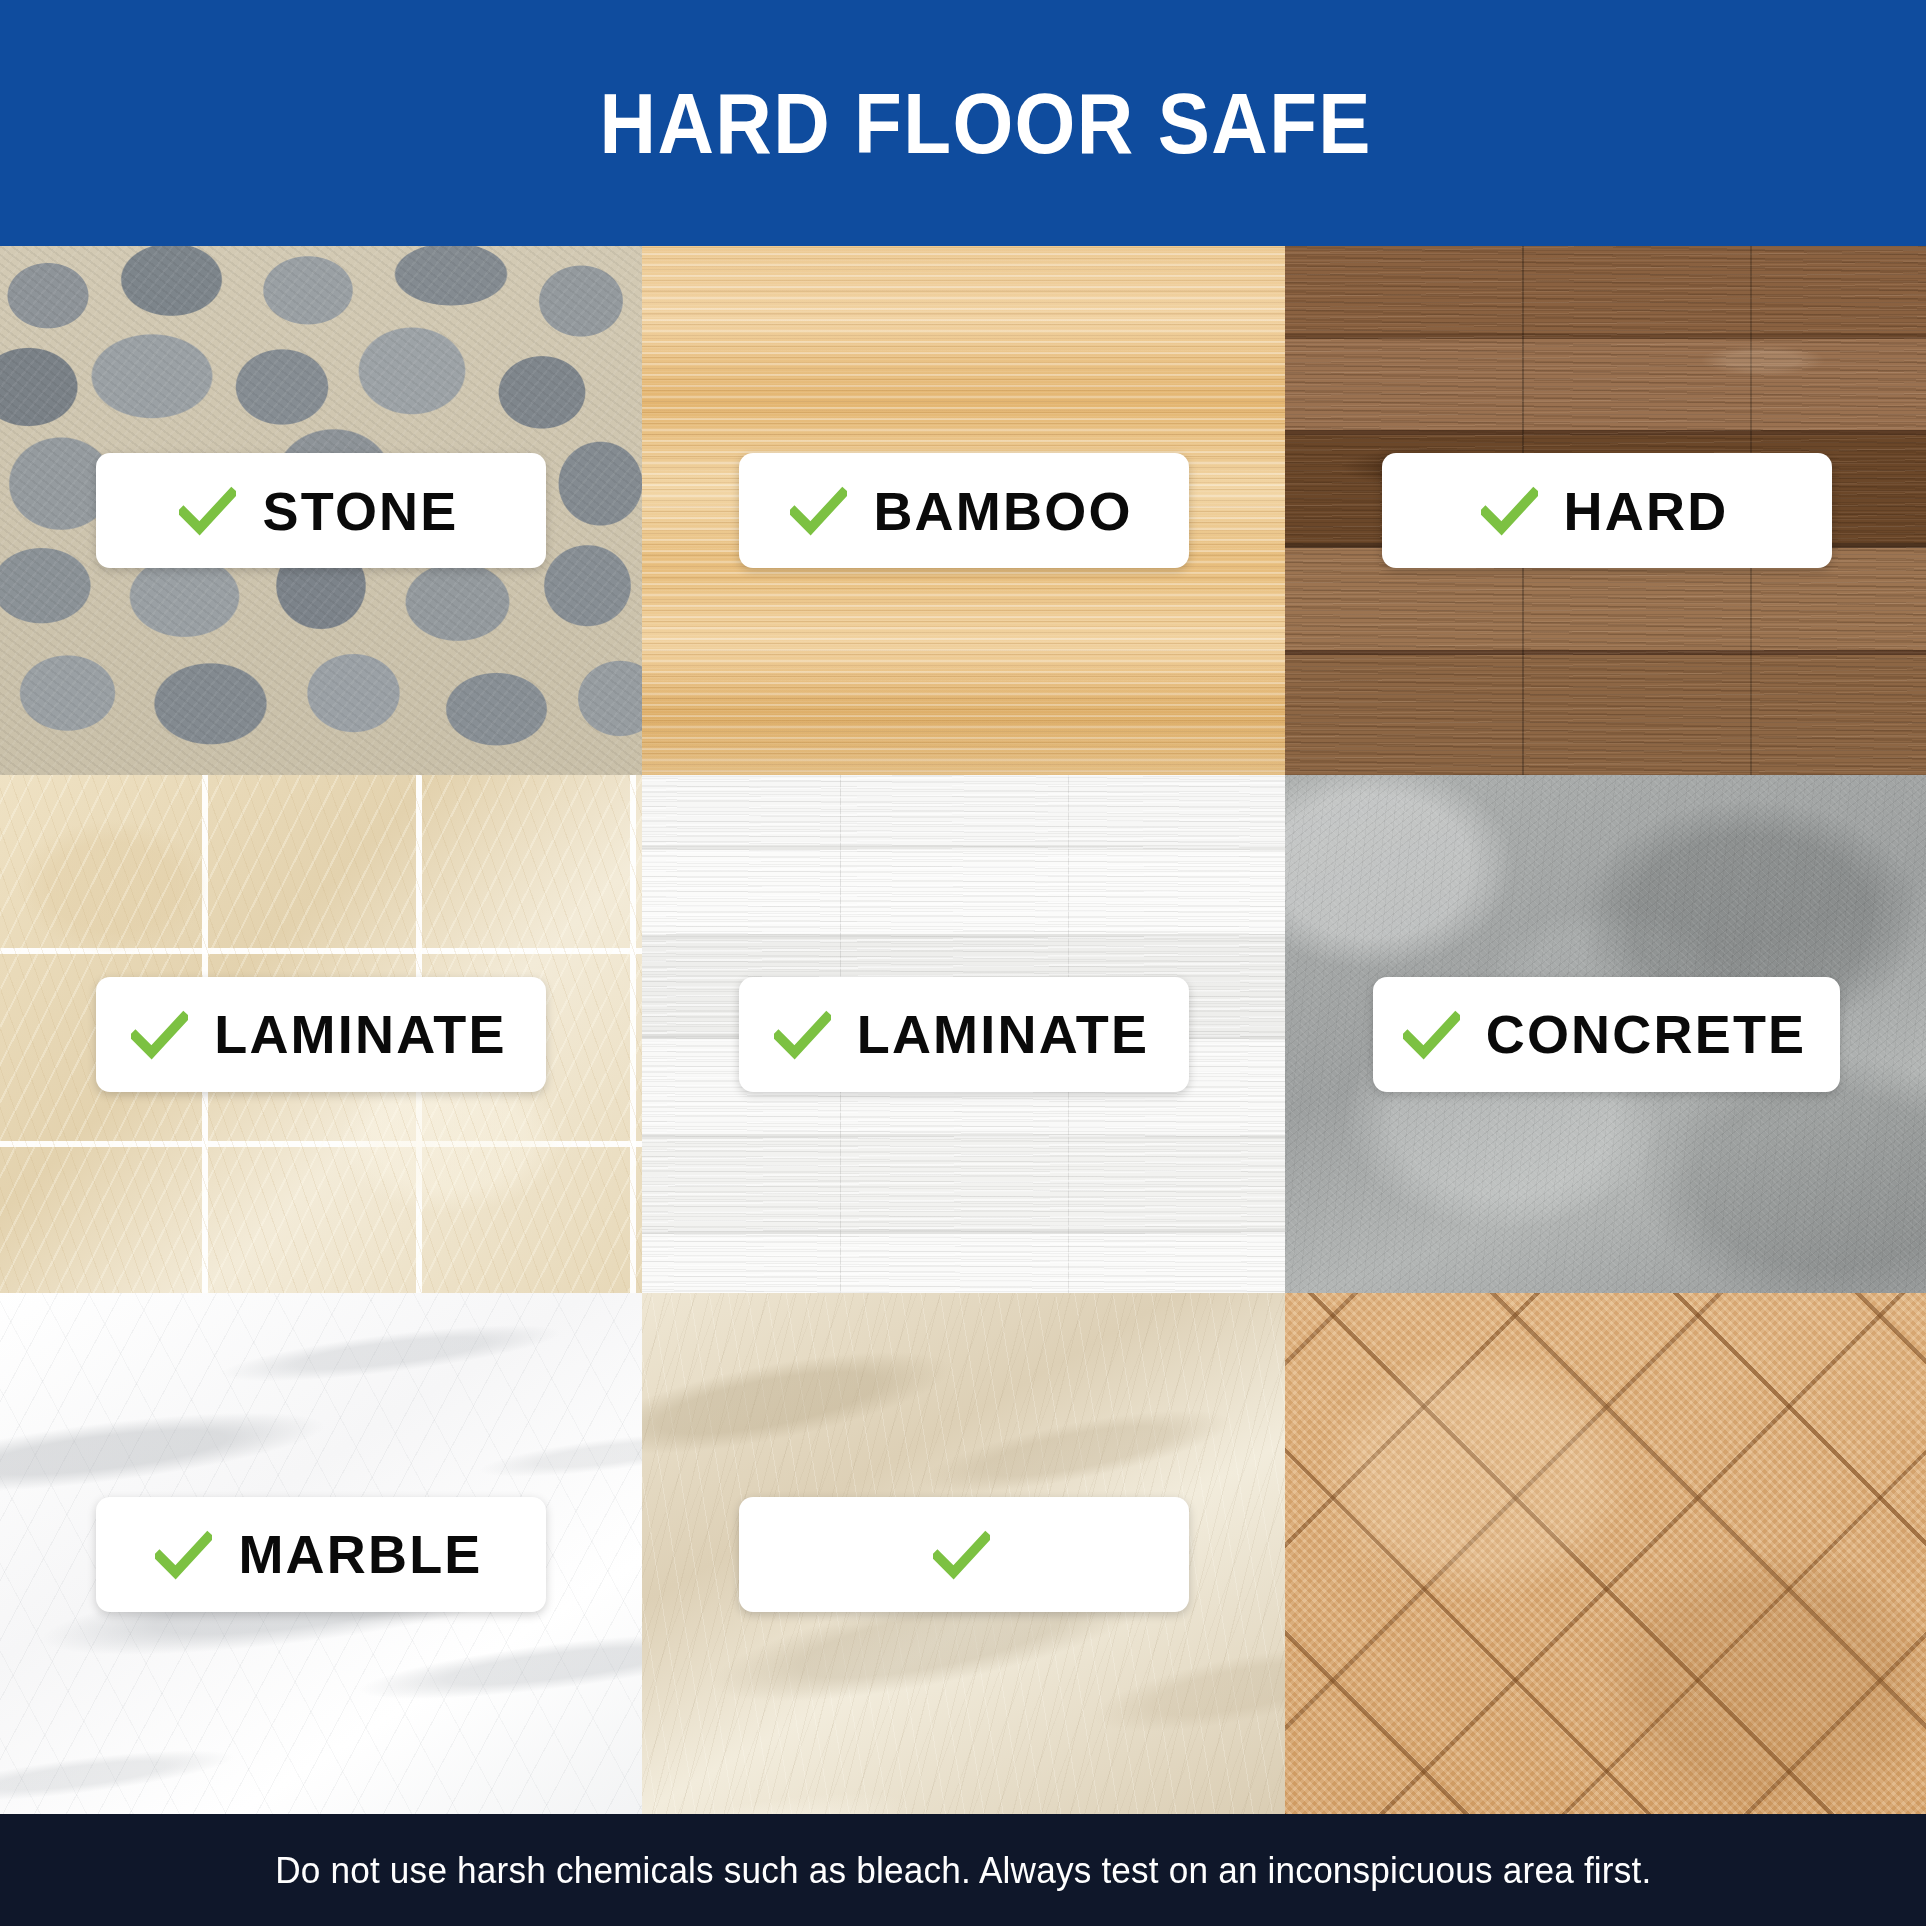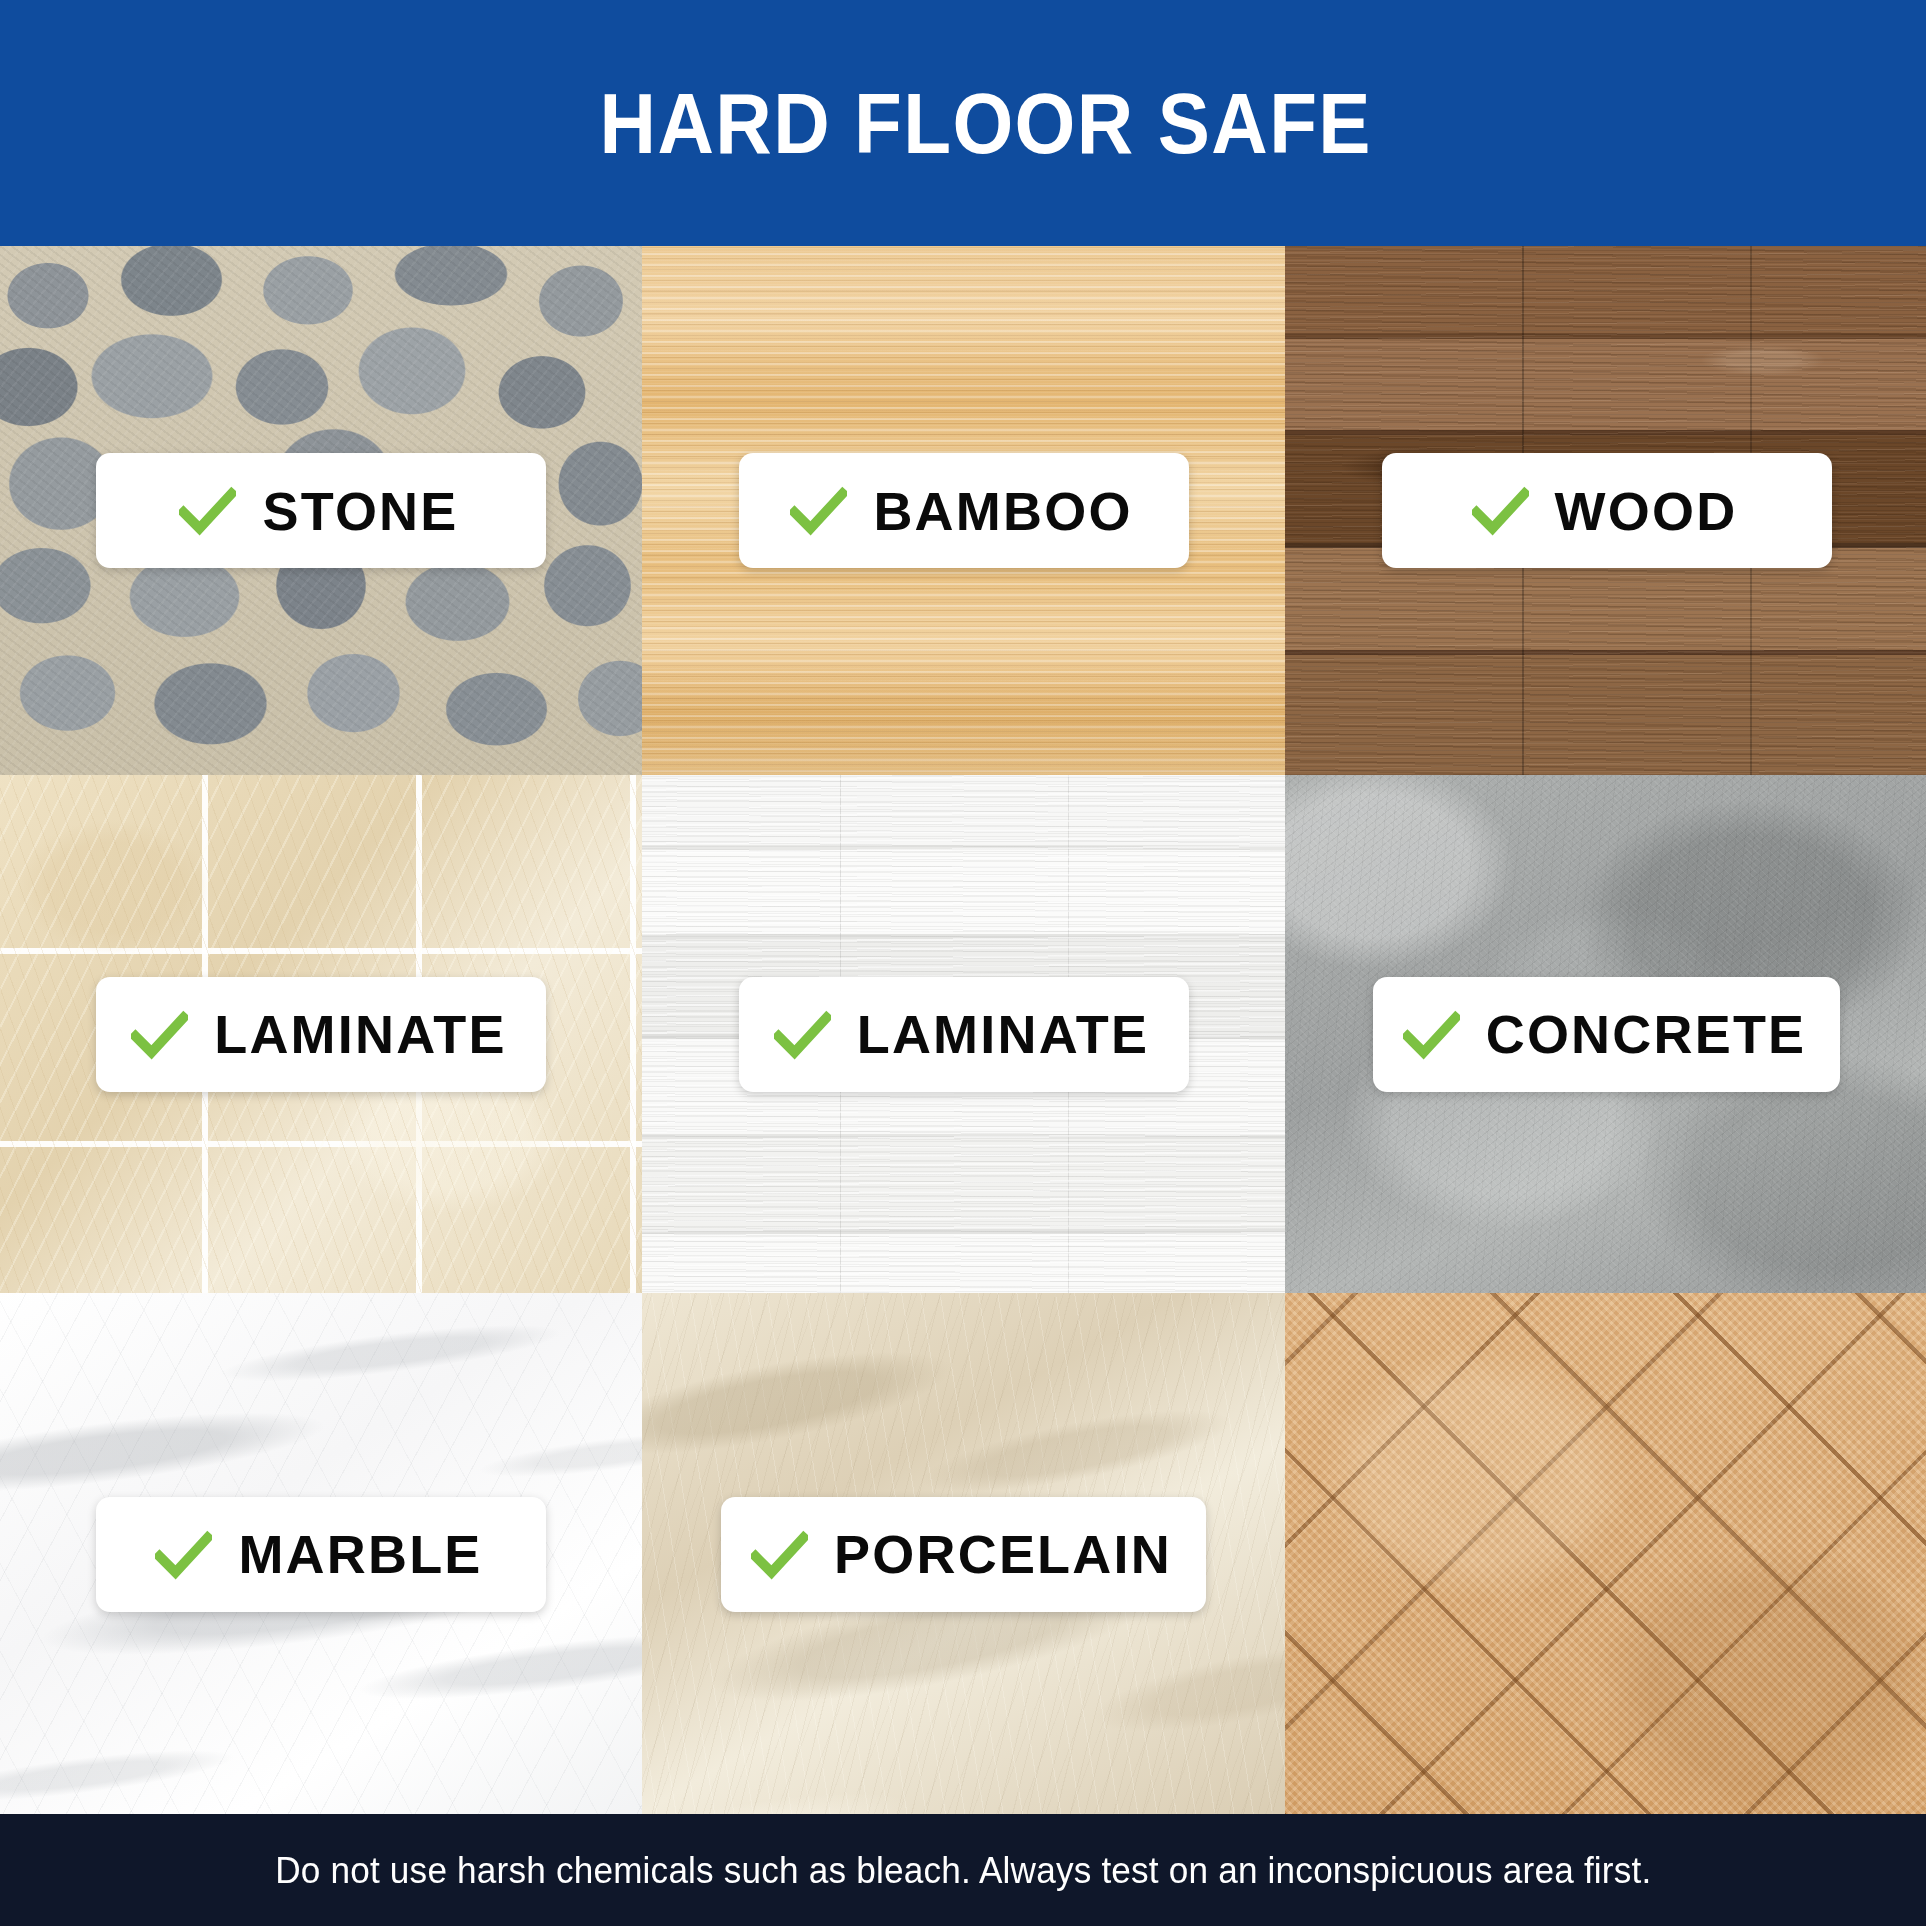--- a/index.html
+++ b/index.html
@@ -414,21 +414,21 @@
         <span class="pill-label">BAMBOO</span>
       </div>
     </div>
 
     <div class="cell">
       <div class="tex tex-wood"></div>
       <div class="pill">
         <svg class="check" viewBox="0 0 64 64">
           <path d="M5 34 L23 52 L59 13" fill="none" stroke="#7CC142" stroke-width="11" stroke-linecap="square" stroke-linejoin="miter"></path>
         </svg>
-        <span class="pill-label">WOOD</span>
+        <span class="pill-label">HARD</span>
       </div>
     </div>
 
     <div class="cell">
       <div class="tex tex-ceramic"></div>
       <div class="pill">
         <svg class="check" viewBox="0 0 64 64">
           <path d="M5 34 L23 52 L59 13" fill="none" stroke="#7CC142" stroke-width="11" stroke-linecap="square" stroke-linejoin="miter"></path>
         </svg>
         <span class="pill-label">LAMINATE</span>
@@ -464,21 +464,20 @@
         <span class="pill-label">MARBLE</span>
       </div>
     </div>
 
     <div class="cell">
       <div class="tex tex-porcelain"></div>
       <div class="pill">
         <svg class="check" viewBox="0 0 64 64">
           <path d="M5 34 L23 52 L59 13" fill="none" stroke="#7CC142" stroke-width="11" stroke-linecap="square" stroke-linejoin="miter"></path>
         </svg>
-        <span class="pill-label">PORCELAIN</span>
       </div>
     </div>
 
     <div class="cell">
       <div class="tex tex-vinyl"></div>
     </div>
 
   </div>
 
   <div class="footer">

